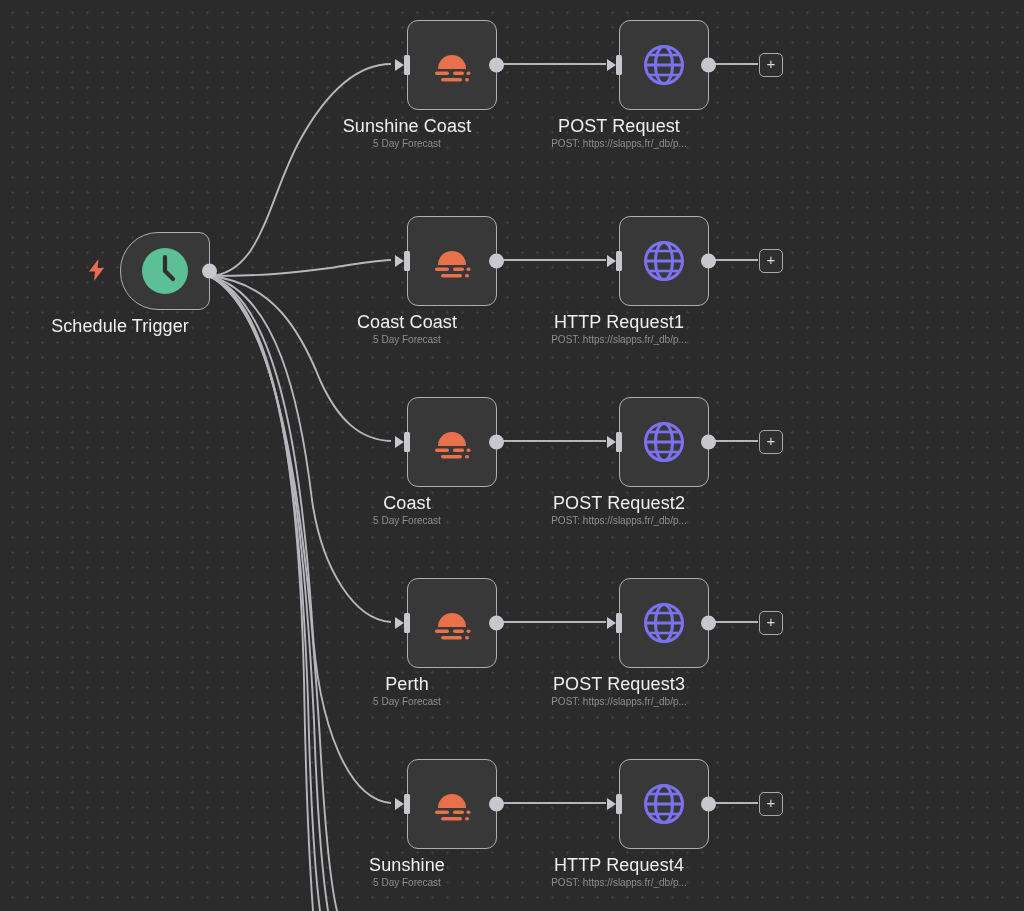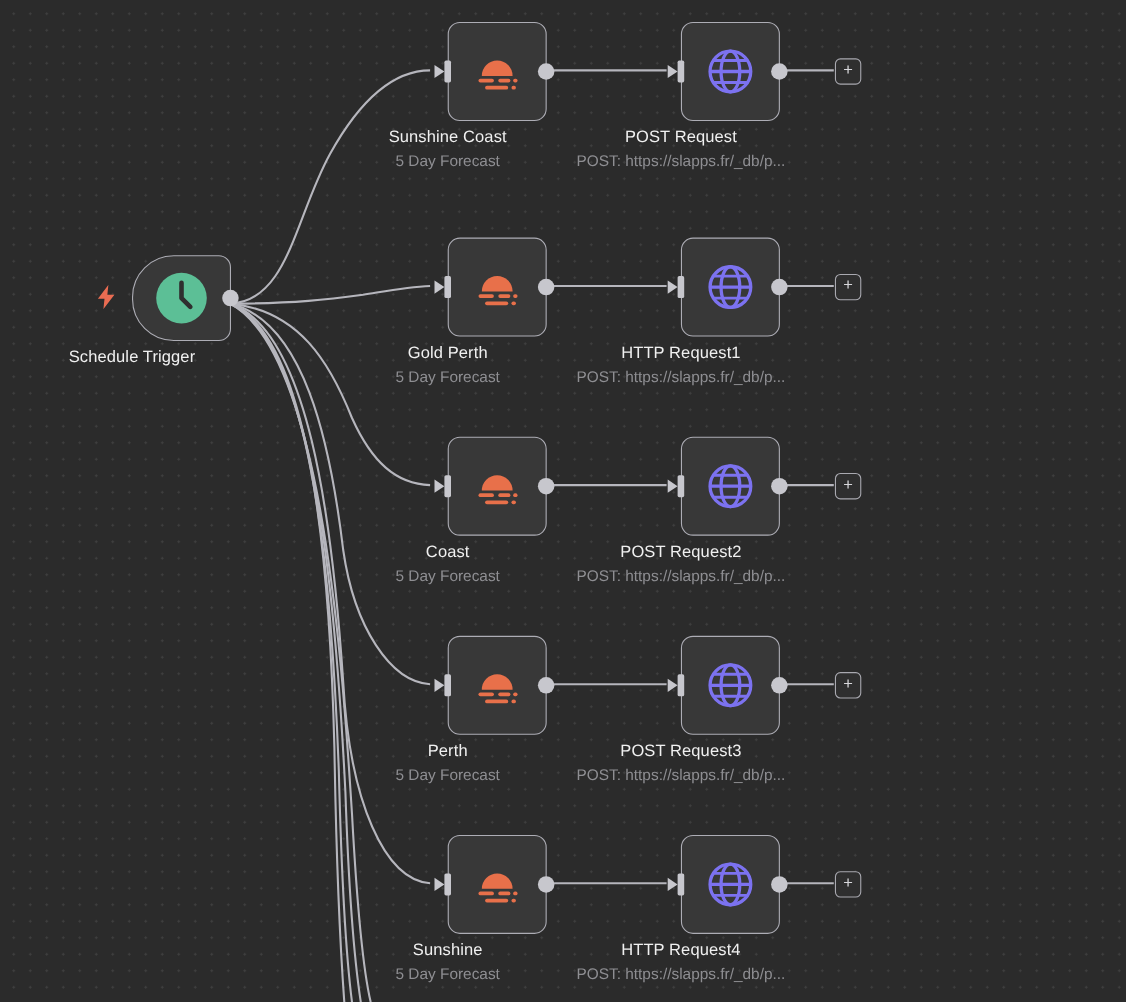--- a/index.html
+++ b/index.html
@@ -46,35 +46,35 @@
     height: 76px;
     border-radius: 38px 11px 11px 38px;
   }
   .node-title {
     position: absolute;
     top: 96px;
     left: 50%;
     transform: translateX(-50%);
     white-space: nowrap;
     color: #f0f0f0;
-    font-size: 15px;
+    font-size: 18px;
     font-weight: 400;
     letter-spacing: .1px;
   }
   .node-title.trigger-title {
     top: 84px;
   }
   .node-sub {
     position: absolute;
     top: 118px;
     left: 50%;
     transform: translateX(-50%);
     white-space: nowrap;
     color: #8e8e92;
-    font-size: 14px;
+    font-size: 10px;
   }
   
   .out-dot {
     position: absolute;
     width: 15px;
     height: 15px;
     border-radius: 50%;
     background: #c7c7cd;
     top: 50%;
     right: -8px;
@@ -228,21 +228,21 @@
               <path d="M13 31 A14 14 0 0 1 41 31 Z" fill="#e8704a"></path>
               <rect x="10" y="33.5" width="14" height="3.4" rx="1.7" fill="#e8704a"></rect>
               <rect x="28" y="33.5" width="11" height="3.4" rx="1.7" fill="#e8704a"></rect>
               <rect x="41.5" y="33.5" width="4" height="3.4" rx="1.7" fill="#e8704a"></rect>
               <rect x="16" y="40" width="21" height="3.4" rx="1.7" fill="#e8704a"></rect>
               <rect x="40" y="40" width="4" height="3.4" rx="1.7" fill="#e8704a"></rect>
             </svg>
           </span>
           <div class="out-dot"></div>
         </div>
-        <div class="node-title">Gold Perth</div>
+        <div class="node-title">Coast Coast</div>
         <div class="node-sub">5 Day Forecast</div>
       </div>
       <div class="node" style="left: 619px; top: 216px;">
         <div class="node-box">
           <div class="in-port">
             <span class="tri"></span>
             <span class="bar"></span>
           </div>
           <span>
             <svg class="icon" width="48" height="48" viewBox="0 0 48 48">

